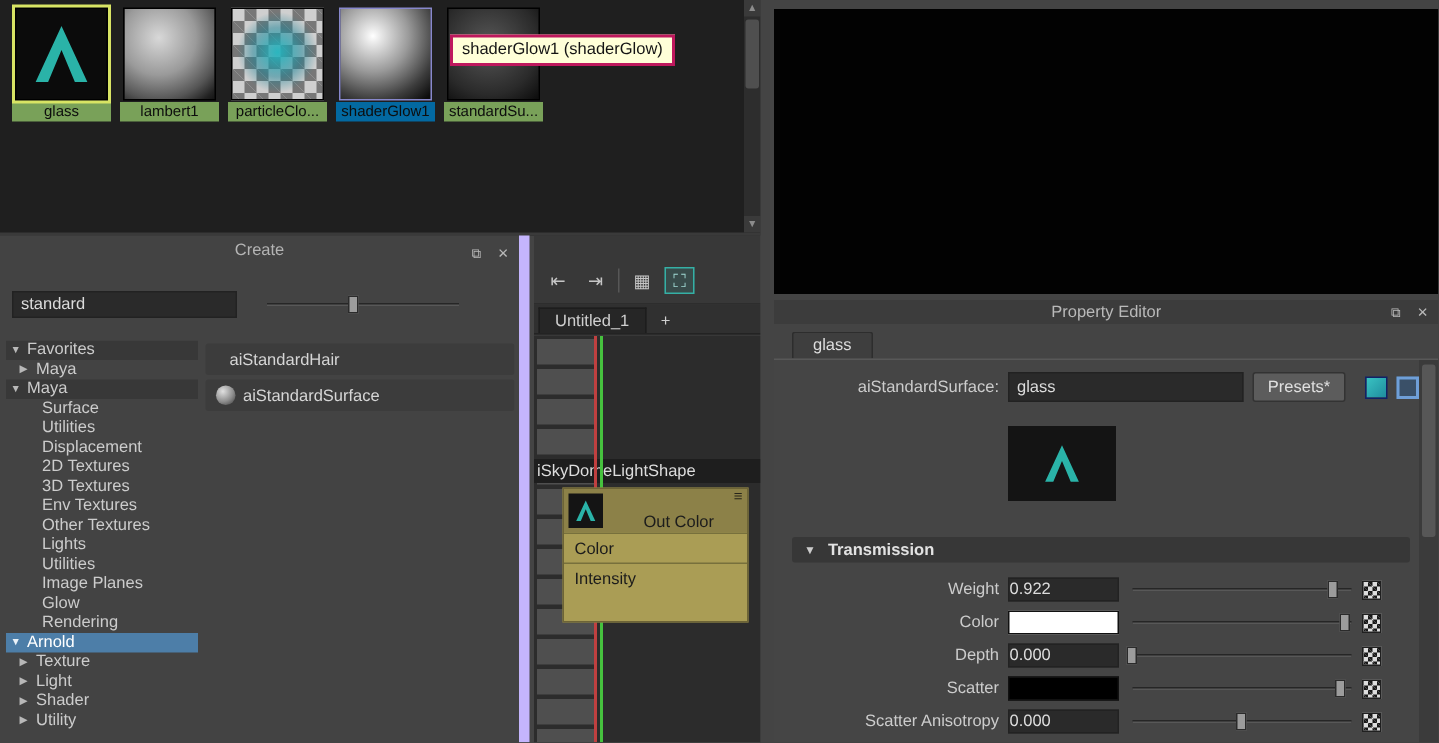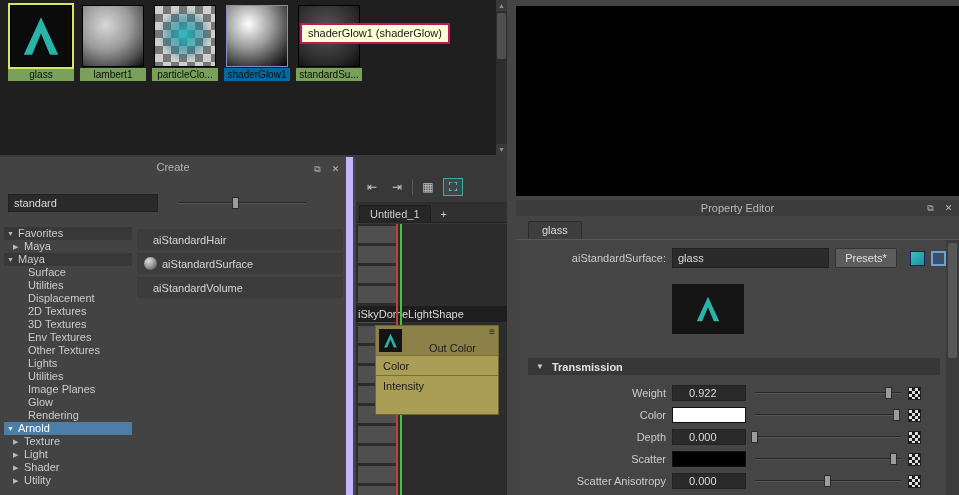--- a/index.html
+++ b/index.html
@@ -120,21 +120,21 @@
   #pe-swatch { position:absolute; top:44px; left:156px; width:72px; height:50px; background:#141414;
     display:flex; align-items:center; justify-content:center; }
   #pe-section { position:absolute; top:118px; left:12px; width:412px; height:17px; background:#373737;
     border-radius:2px; display:flex; align-items:center; }
   #pe-section .tri { font-size:8px; color:#cccccc; margin:0 8px 0 8px; }
   #pe-section .sec-label { color:#e2e2e2; font-weight:bold; }
   #pe-attrs { position:absolute; top:142px; left:0; right:26px; }
   .attr-row { height:22px; display:flex; align-items:center; }
   .alabel { width:150px; text-align:right; color:#cccccc; flex:0 0 auto; }
   .afield { width:74px; height:16px; margin-left:6px; background:#2a2a2a; border:1px solid #222;
-    color:#dcdcdc; line-height:15px; padding-left:16px; flex:0 0 auto; }
+    color:#dcdcdc; line-height:15px; padding-left:0; flex:0 0 auto; }
   .afield.color { padding-left:0; border:1px solid #111; }
   .aslider { margin-left:9px; width:146px; flex:0 0 auto; }
   .checker { width:13px; height:13px; margin-left:7px; border:1px solid #202020; flex:0 0 auto;
     background-color:#ddd;
     background-image:
       linear-gradient(45deg,#181818 25%,transparent 25%,transparent 75%,#181818 75%),
       linear-gradient(45deg,#181818 25%,transparent 25%,transparent 75%,#181818 75%);
     background-size:6px 6px; background-position:0 0, 3px 3px; }
   #pe-scroll { position:absolute; right:0; top:0; bottom:0; width:13px; background:#3b3b3b; }
   #pe-scroll .thumbbar { position:absolute; left:2px; top:3px; width:9px; height:115px; background:#575757; border-radius:2px; }
@@ -266,23 +266,20 @@
           </div>
         </div>
       <div id="results">
           <div class="rrow">
             <span>aiStandardHair</span>
           </div>
           <div class="rrow">
             <span class="sphere-ico"></span>
             <span>aiStandardSurface</span>
           </div>
-          <div class="rrow">
-            <span>aiStandardVolume</span>
-          </div>
         </div>
     </div>
   </section>
 
   <section id="node-editor">
     <div id="ne-toolbar">
       <div id="ne-icons">
           <div class="ne-ic">⇤</div>
           <div class="ne-ic">⇥</div>
           <div class="ne-sep"></div>

